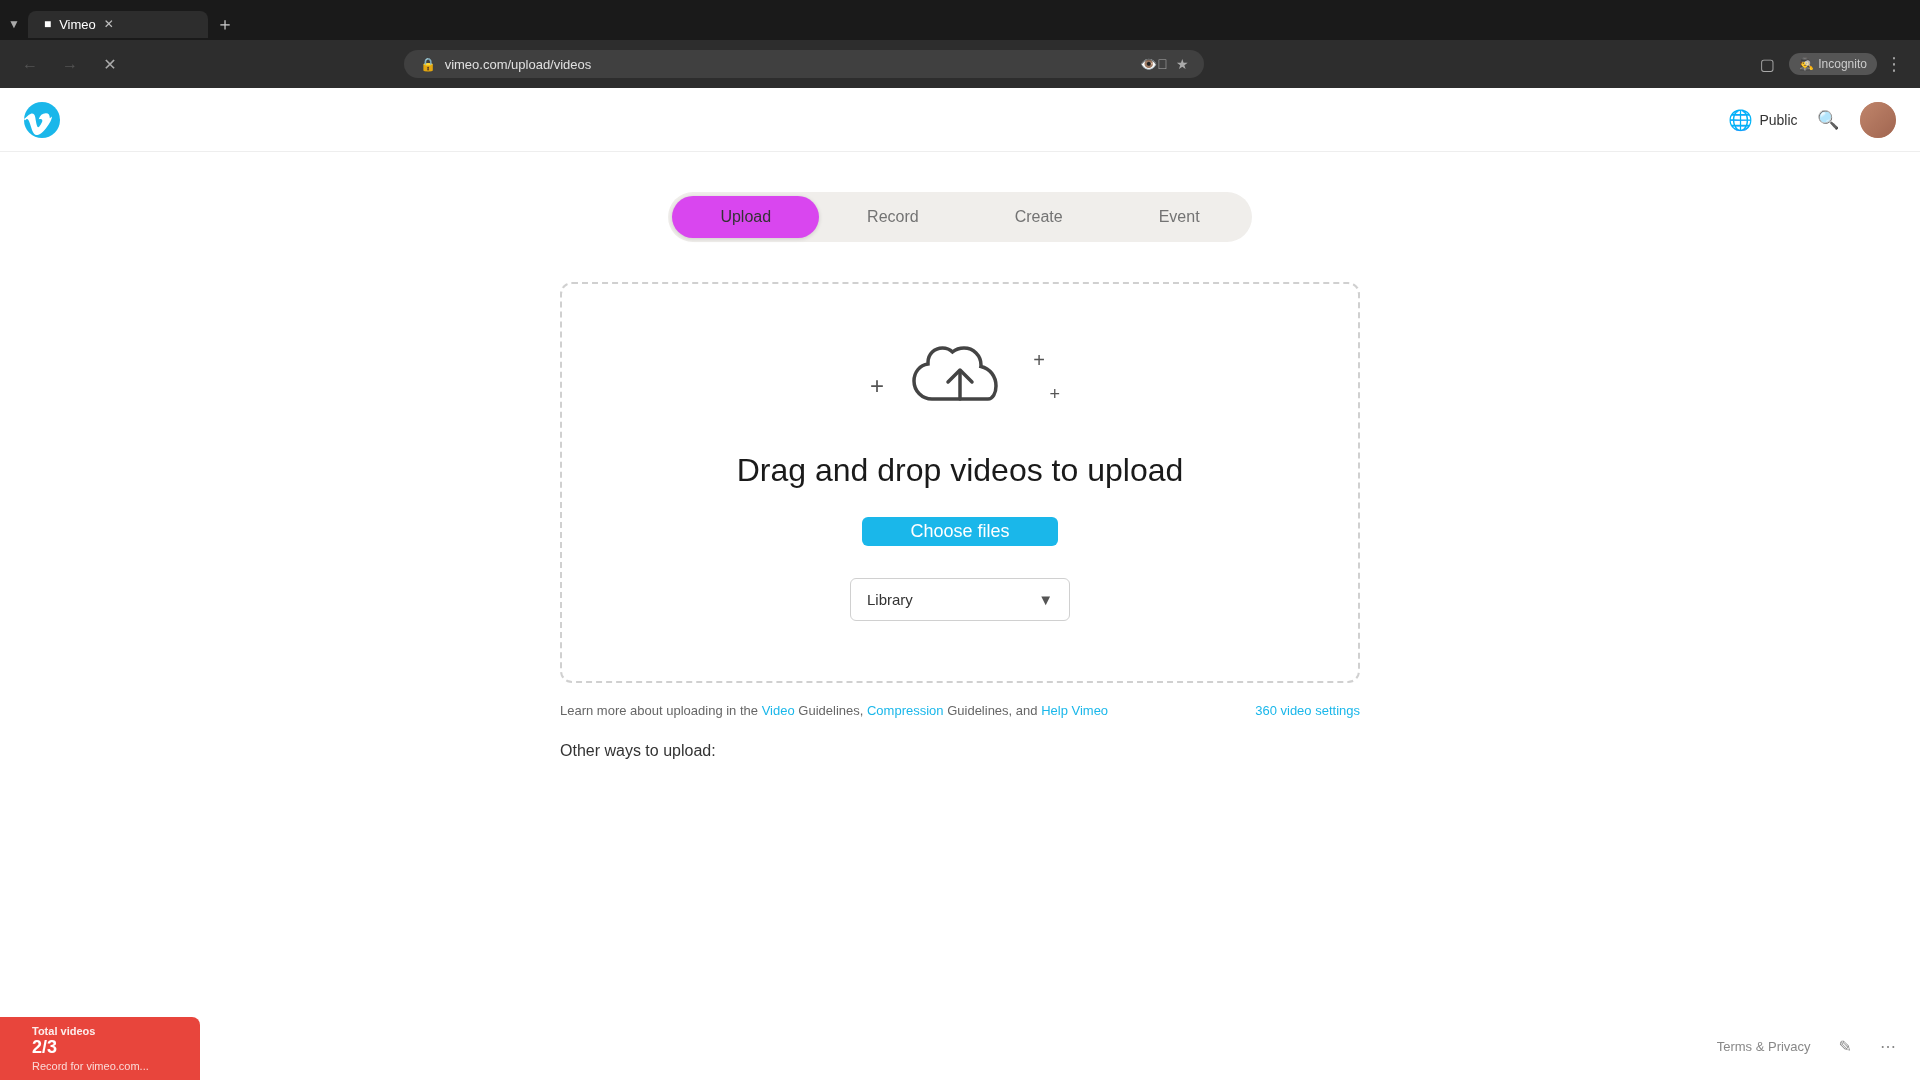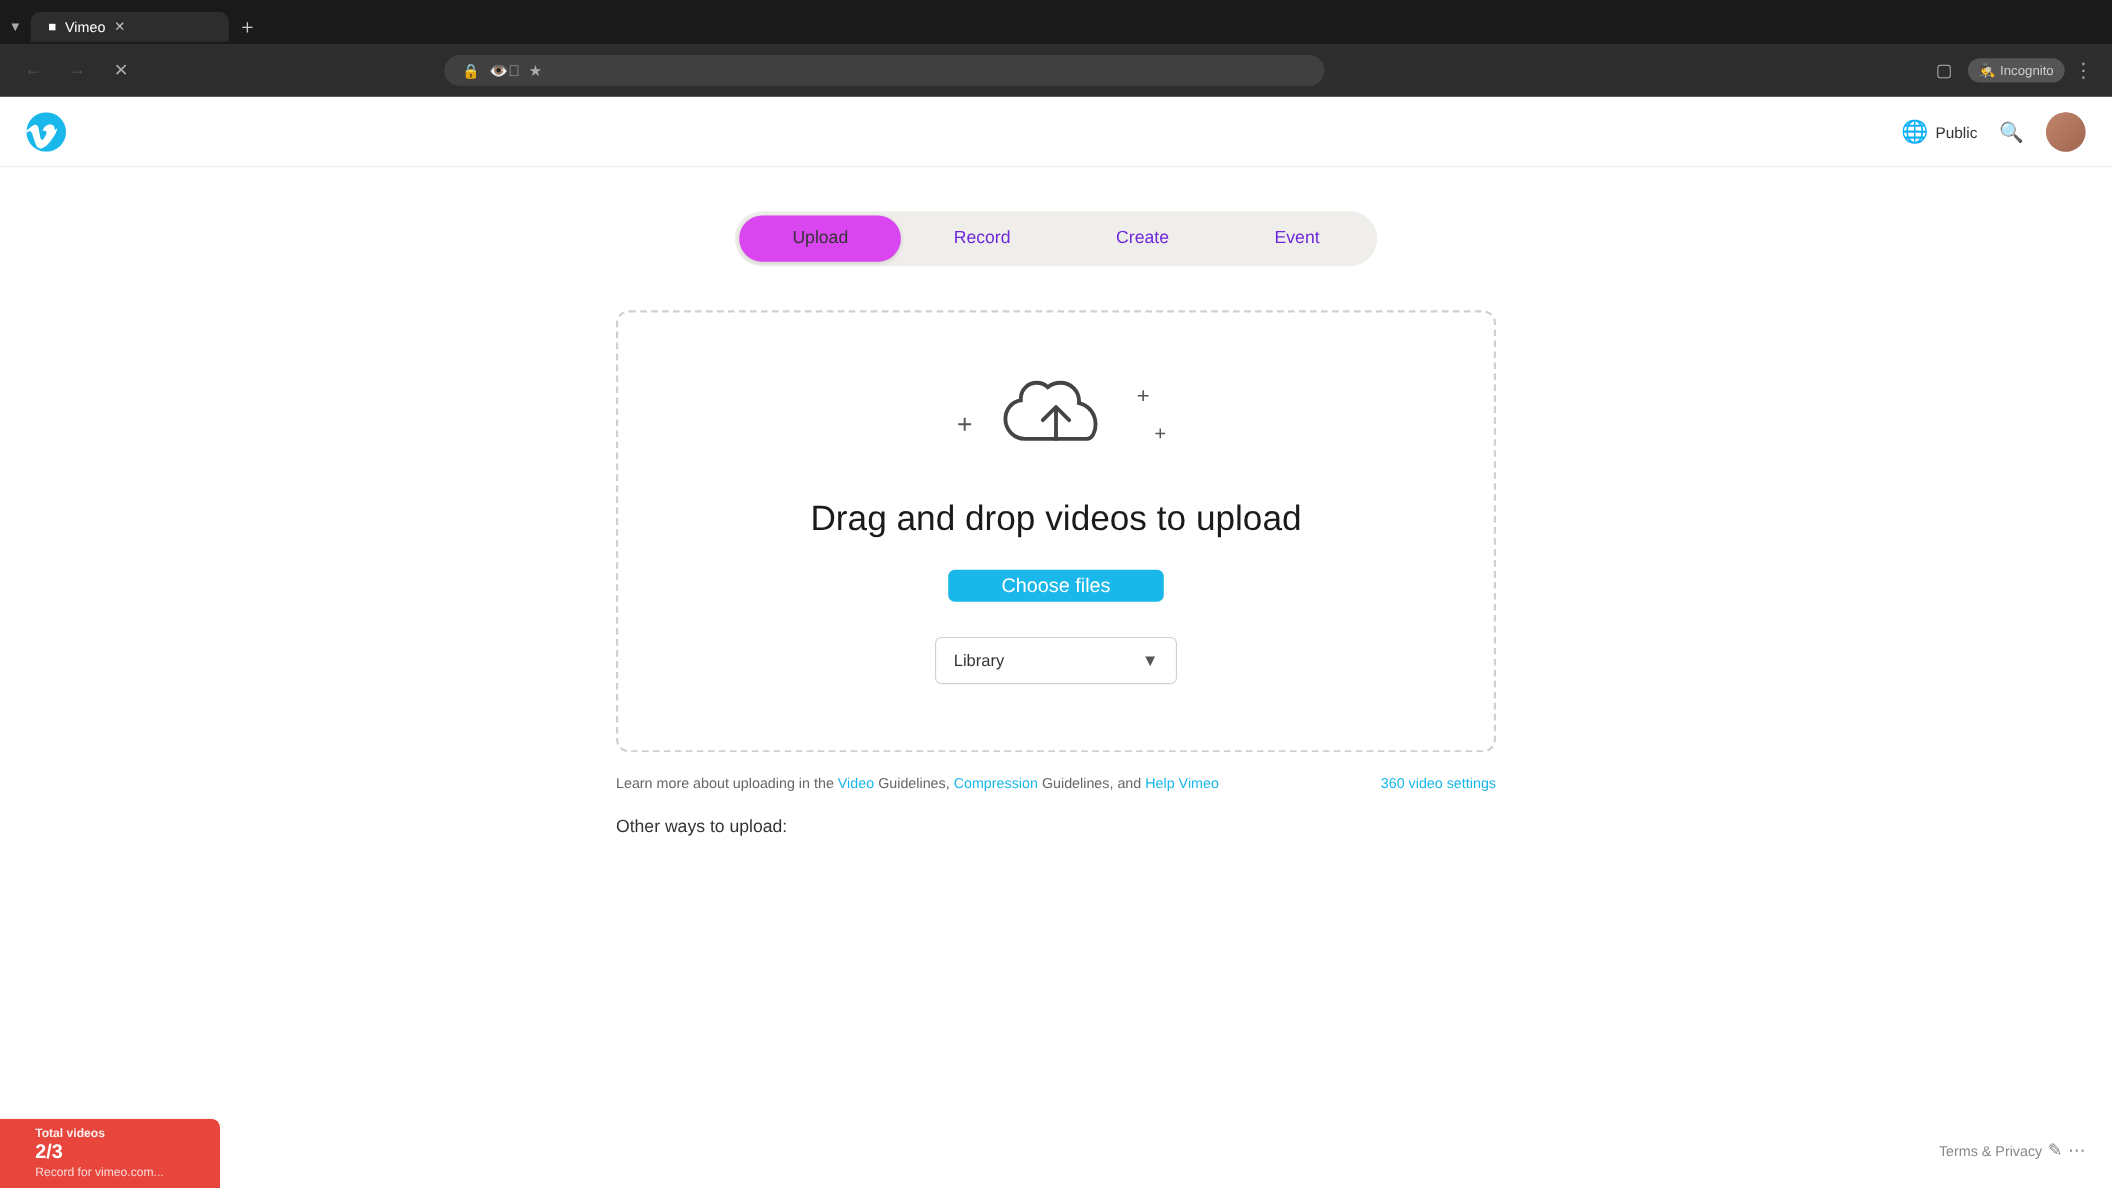--- a/index.html
+++ b/index.html
@@ -36,21 +36,21 @@
     .nav-right { display: flex; align-items: center; gap: 20px; }
     .public-btn { display: flex; align-items: center; gap: 6px; color: #333; font-size: 14px; cursor: pointer; }
     .search-icon { font-size: 18px; color: #333; cursor: pointer; }
     .avatar { width: 36px; height: 36px; border-radius: 50%; background: #c0856b; overflow: hidden; cursor: pointer; display: flex; align-items: center; justify-content: center; }
 
     
     .main-content { padding: 40px 0; max-width: 960px; margin: 0 auto; }
 
     
     .upload-tabs { display: flex; background: #f0eeeb; border-radius: 50px; padding: 4px; width: fit-content; margin: 0 auto 40px; }
-    .upload-tab { padding: 12px 48px; border-radius: 50px; font-size: 16px; color: #6d28d9; cursor: pointer; transition: all 0.2s; font-weight: 400; }
+    .upload-tab { padding: 12px 48px; border-radius: 50px; font-size: 16px; color: #737373; cursor: pointer; transition: all 0.2s; font-weight: 400; }
     .upload-tab.active { background: #d946ef; color: #333; font-weight: 500; box-shadow: 0 1px 4px rgba(0,0,0,0.15); }
 
     
     .upload-area { border: 2px dashed #d0d0d0; border-radius: 12px; padding: 60px 40px; text-align: center; margin: 0 80px; background: #fff; }
     .upload-icon { margin-bottom: 24px; display: flex; justify-content: center; align-items: center; position: relative; }
     .drag-drop-text { font-size: 32px; font-weight: 400; color: #1a1a1a; margin-bottom: 28px; }
     .choose-files-btn { background: #1ab7ea; color: #fff; border: none; padding: 4px 48px; border-radius: 6px; font-size: 18px; font-weight: 500; cursor: pointer; margin-bottom: 32px; }
     .library-select { display: flex; align-items: center; justify-content: space-between; border: 1px solid #d0d0d0; border-radius: 6px; padding: 12px 16px; width: 220px; margin: 0 auto; cursor: pointer; font-size: 15px; color: #333; background: #fff; }
     .select-arrow { color: #555; }
 
@@ -85,20 +85,21 @@
     </div>
     <button class="tab-new">＋</button>
   </div>
 
   <div class="browser-toolbar">
     <button class="nav-btn disabled">←</button>
     <button class="nav-btn disabled">→</button>
     <button class="nav-btn">✕</button>
     <div class="address-bar">
       <span style="color:#aaa;font-size:13px;">🔒</span>
+      <span class="address-text">vimeo.com/upload/videos</span>
       <div class="address-icons">
         <span class="addr-icon">👁️​⃠</span>
         <span class="addr-icon">★</span>
       </div>
     </div>
     <div class="toolbar-right">
       <span class="toolbar-icon">▢</span>
       <div class="incognito-badge">
         <span>🕵</span>
         <span>Incognito</span>
@@ -187,21 +188,21 @@
         <a href="#">Help Vimeo</a>
       </div>
       <a href="#" class="video-settings-link">360 video settings</a>
     </div>
 
     <div class="other-ways">
       <span class="other-ways-title">Other ways to upload:</span>
     </div>
   </div>
 
-  <div style="position:absolute;bottom:24px;right:24px;display:flex;align-items:center;gap:5px;margin-top:43px;">
+  <div style="position:absolute;bottom:24px;right:24px;display:flex;align-items:center;gap:28px;margin-top:43px;">
     <a href="#" style="color:#888;font-size:13px;text-decoration:none;">Terms &amp; Privacy</a>
     <span style="color:#888;font-size:16px;cursor:pointer;">✎</span>
     <span style="color:#888;font-size:16px;cursor:pointer;">⋯</span>
   </div>
 </div>
 
 <div class="status-bar">
   <span class="total-videos-label">Total videos</span>
   <span class="total-videos-count">2/3</span>
   <span class="waiting-text">Record for vimeo.com...</span>

